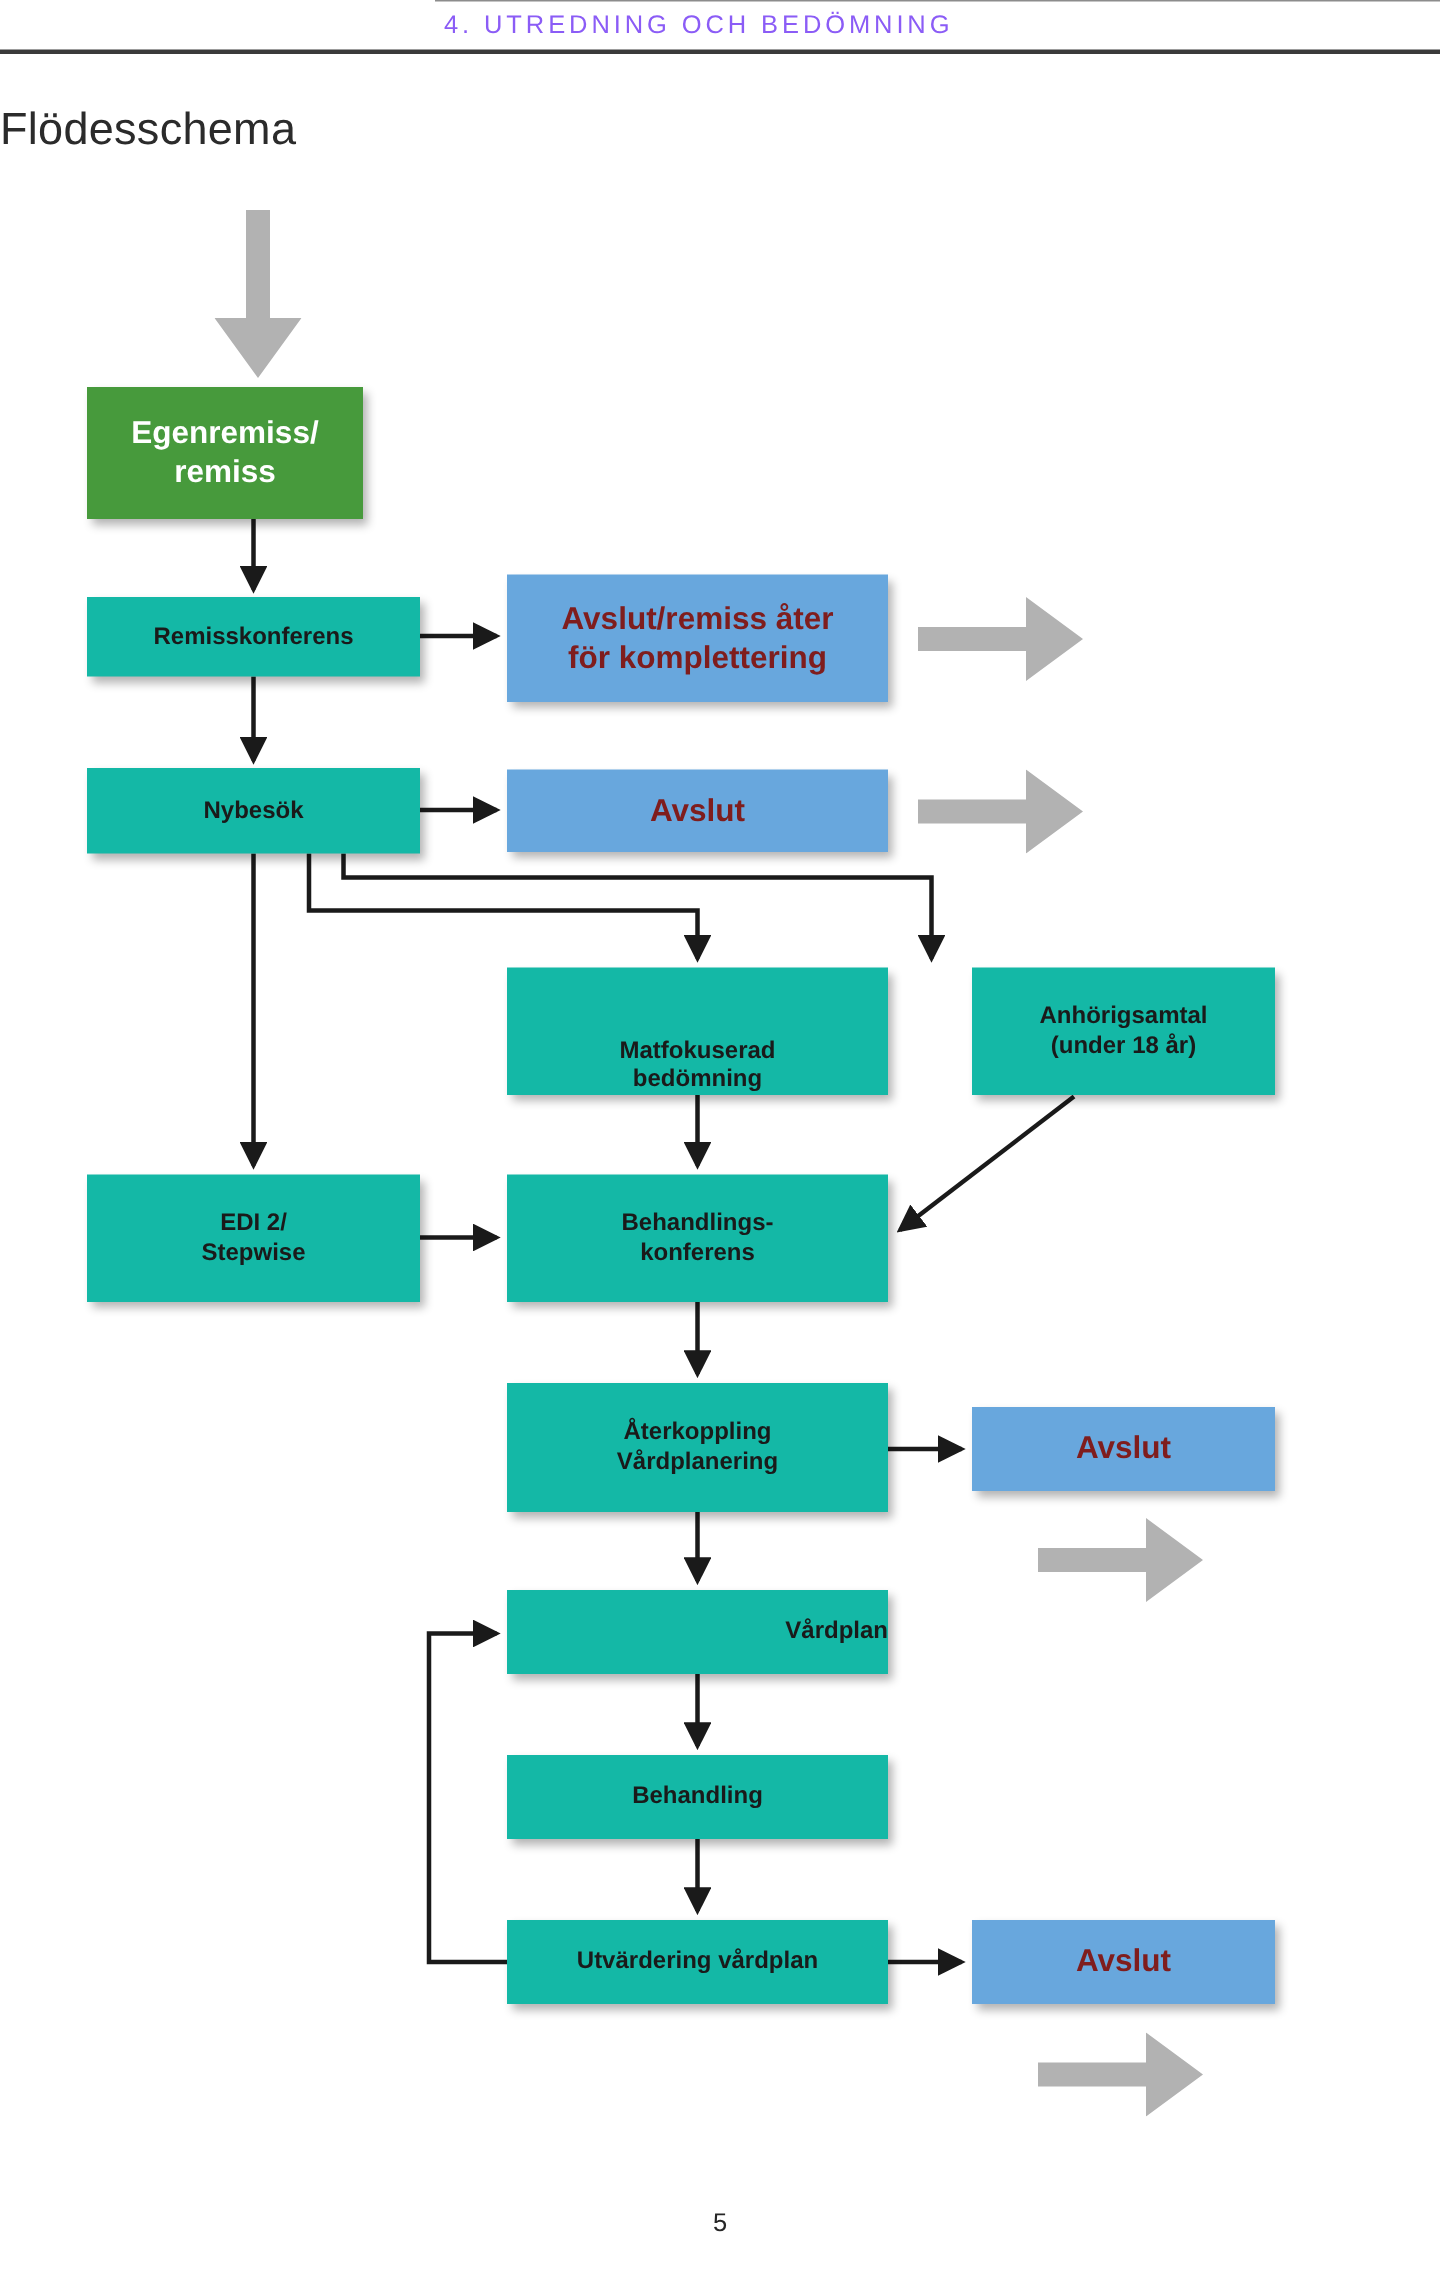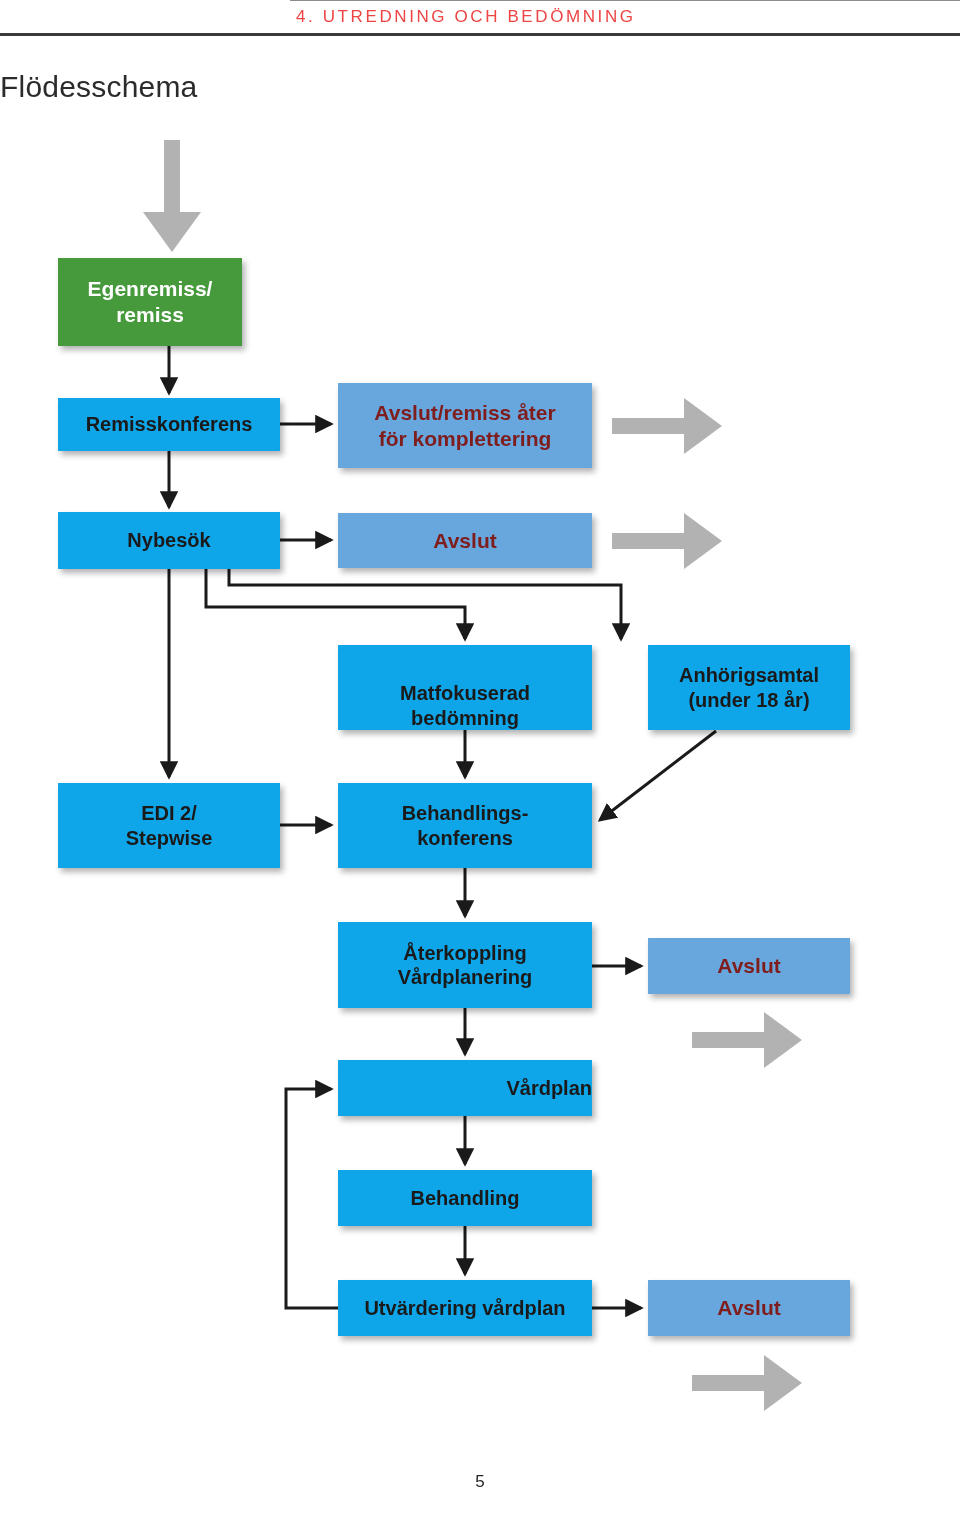--- a/index.html
+++ b/index.html
@@ -22,21 +22,21 @@
   }
   #header-rule-thick {
     position: absolute; left: 0px; top: 33px;
     width: 960px; height: 3px;
     background: #3a3a3a;
   }
   #header-title {
     position: absolute; left: 296px; top: 7px;
     font-size: 17px;
     letter-spacing: 2.6px;
-    color: #ef4444;
+    color: #8b5cf6;
     font-weight: 400;
     white-space: nowrap;
   }
 
   
   #page-title {
     position: absolute; left: 0; top: 70px;
     width: 960px;
     text-align: left;
     font-size: 30px;
@@ -62,23 +62,23 @@
     display: flex;
     align-items: center;
     justify-content: center;
     text-align: center;
     font-weight: bold;
     line-height: 1.22;
     box-shadow: 3px 4px 6px rgba(0,0,0,0.30);
     z-index: 3;
   }
   .node.white {
-    background: #0ea5e9;
+    background: #14b8a6;
     color: #1a1a1a;
-    font-size: 20px;
+    font-size: 16px;
   }
   .node.green {
     background: #479a3c;
     color: #ffffff;
     font-size: 21px;
   }
   .node.blue {
     background: #68a7dd;
     color: #7f1d1d;
     font-size: 21px;

